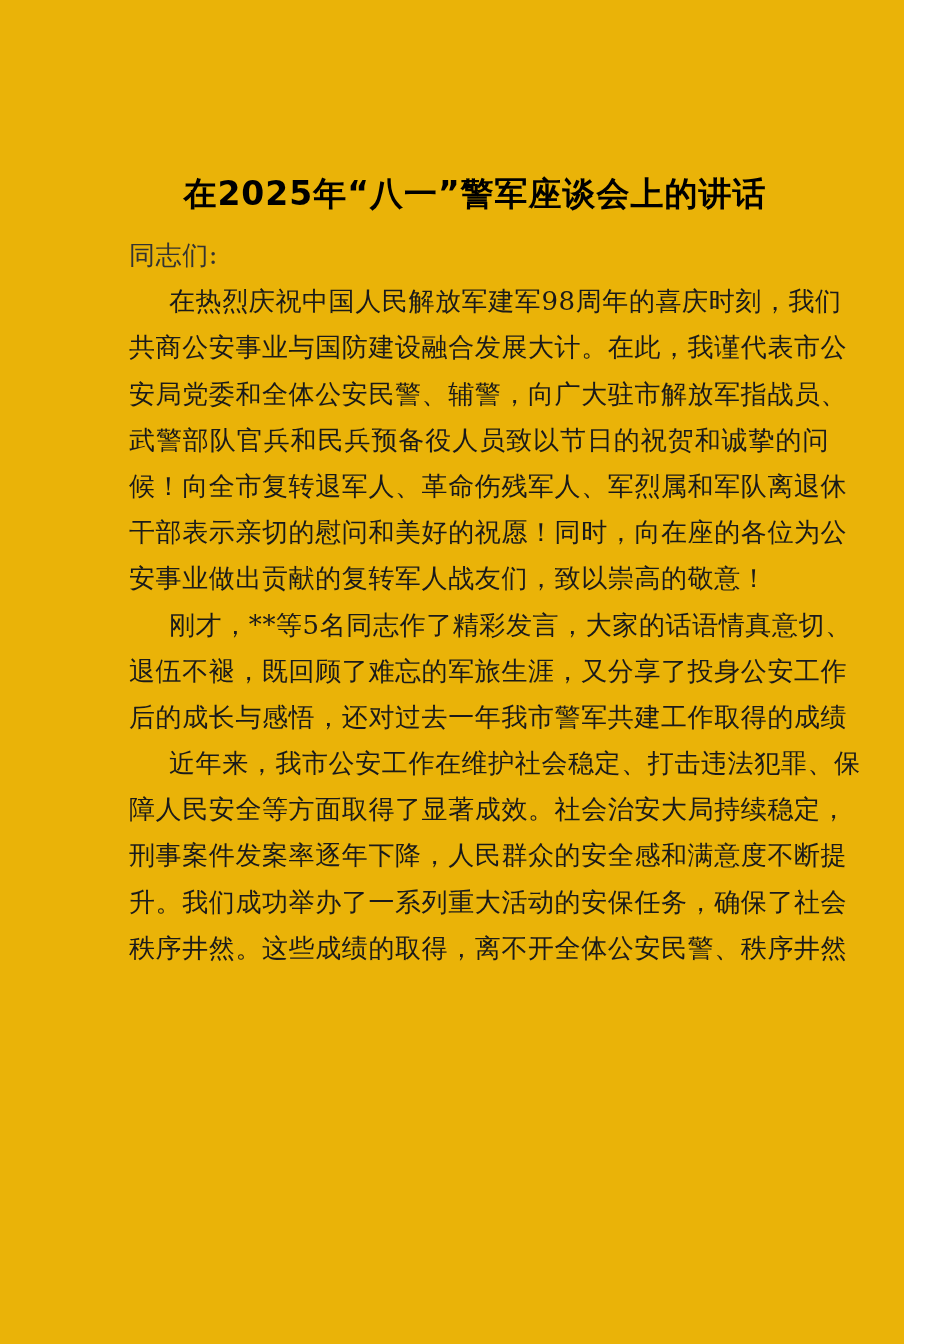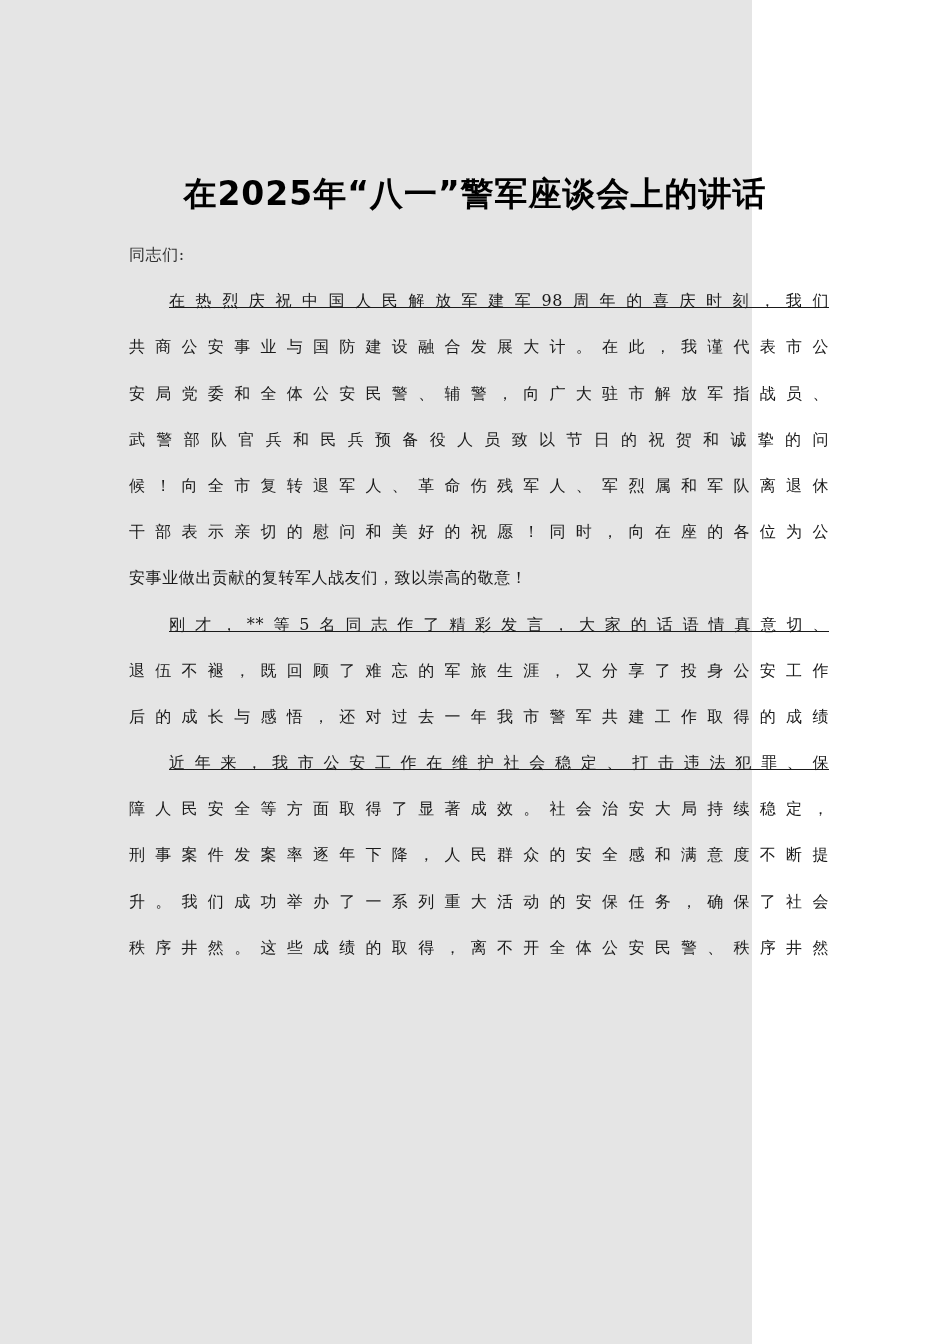--- a/index.html
+++ b/index.html
@@ -11,22 +11,22 @@
     width: 950px;
     height: 1344px;
     position: relative;
     overflow: hidden;
     font-family: "DejaVu Serif", "Liberation Serif", serif;
     color: #111111;
   }
   .page {
     position: absolute;
     left: 0; top: 0;
-    width: 752px; height: 1344px;
-    background: #e5e5e5;
+    width: 904px; height: 1344px;
+    background: #eab308;
   }
   .title {
     position: absolute;
     top: 166px;
     left: 0;
     width: 950px;
     text-align: center;
     font-size: 33px;
     font-weight: bold;
     letter-spacing: 1px;
@@ -36,33 +36,32 @@
   }
   .body-text {
     position: absolute;
     left: 129px;
     top: 232px;
     width: 700px;
   }
   .line {
     height: 46.2px;
     line-height: 46.2px;
-    font-size: 16px;
+    font-size: 26px;
     white-space: nowrap;
     color: #1a1a1a;
     letter-spacing: 0.6px;
     text-align: justify;
     text-align-last: justify;
   }
   .line.last, .line.salutation {
     text-align-last: left;
   }
   .line.indent {
     padding-left: 40px;
-    text-decoration: underline;
   }
   .salutation {
     color: #333333;
   }
 </style>
 </head>
 <body>
 
 <div class="page">
   <div class="title">在2025年“八一”警军座谈会上的讲话</div>

